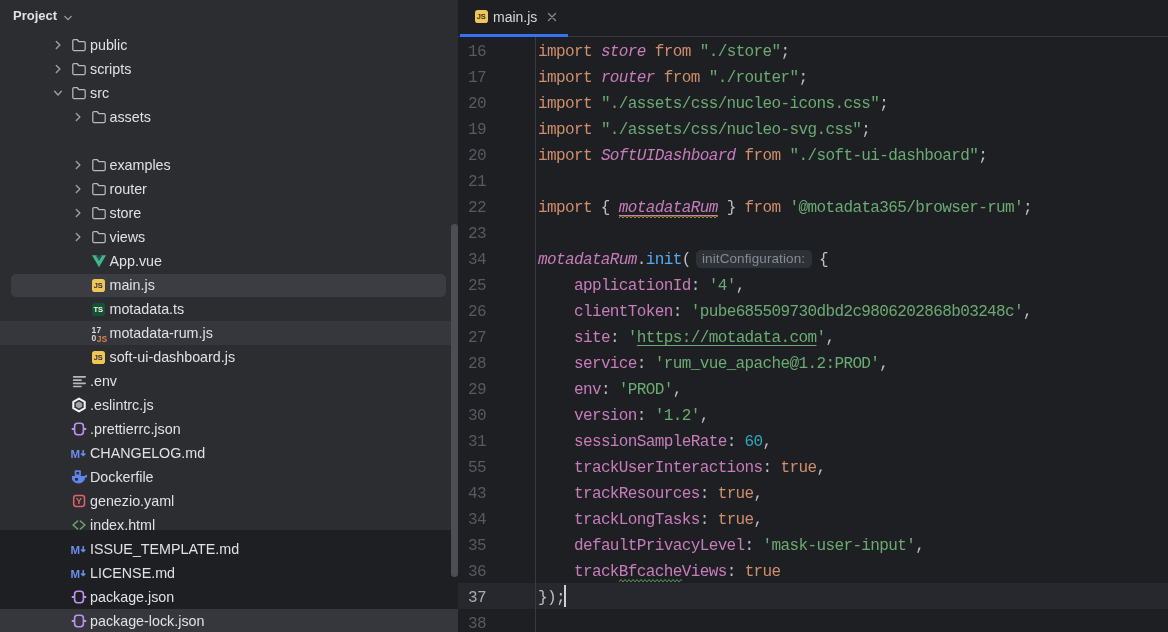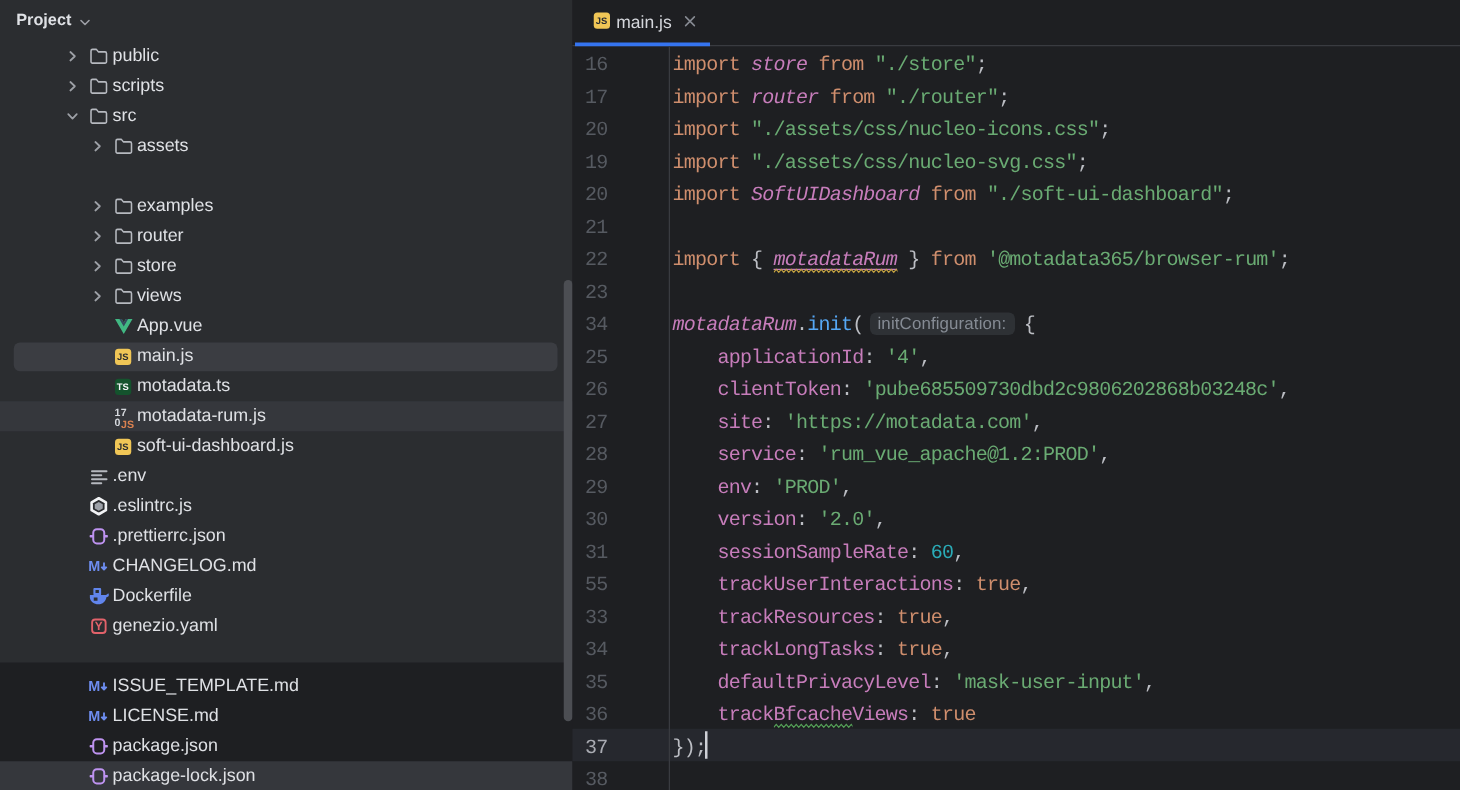--- a/index.html
+++ b/index.html
@@ -46,21 +46,21 @@
 .cl { position:absolute; left:80px; height:26px; line-height:26px; white-space:pre;
   font-family:"Liberation Mono",monospace; font-size:16px; letter-spacing:-0.62px; color:#BCBEC4; }
 .cl .kw { color:#CF8E6D; }
 .cl .str { color:#6AAB73; }
 .cl .id { color:#C77DBB; }
 .cl .idi { color:#C77DBB; font-style:italic; }
 .cl .fn { color:#56A8F5; }
 .cl .num { color:#2AACB8; }
 .cl .def { color:#BCBEC4; }
 .cl .warn { text-decoration:underline; text-decoration-skip-ink:none; text-underline-offset:2.5px; text-decoration-thickness:1.2px; }
-.cl .link { text-decoration-skip-ink:none; text-underline-offset:3px; text-decoration-thickness:1px;margin-top:44px; }
+.cl .link { text-decoration:underline; text-decoration-skip-ink:none; text-underline-offset:3px; text-decoration-thickness:1px;margin-top:44px; }
 .chip { position:absolute; left:237.5px; height:17.5px; background:#2E3135; border-radius:5px;
   color:#858B94; font-size:13.5px; line-height:17.5px; padding:0 6.5px; letter-spacing:0.1px; }
 .sq { position:absolute; height:5px; }
 #caret { position:absolute; left:106px; top:585px;
   width:2px; height:22px; background:#CED0D6; }
 </style></head>
 <body>
 <div id="app">
   <div id="panel">
     <div id="phead">Project<svg width="16" height="16" viewBox="0 0 16 16">
@@ -262,20 +262,31 @@
         <span class="tl" style="left:90px">Dockerfile</span>
       </div>
       <div class="trow" style="top:489px">
         <span class="ic" style="left:71px">
           <svg class="fic" viewBox="0 0 16 16">
             <rect x="2.7" y="2.6" width="10.8" height="10.8" rx="2.4" fill="none" stroke="#E2626A" stroke-width="1.5"></rect>
             <text x="8" y="11.2" font-family="Liberation Sans,sans-serif" font-size="9.5" font-weight="bold" fill="#E2626A" text-anchor="middle">Y</text>
           </svg>
         </span>
         <span class="tl" style="left:90px">genezio.yaml</span>
+      </div>
+      <div class="trow" style="top:513px">
+        <span class="ic" style="left:71px">
+          <svg class="fic" viewBox="0 0 16 16">
+            <g fill="none" stroke="#6BA56B" stroke-width="1.6" stroke-linecap="round" stroke-linejoin="round">
+              <path d="M6.6 4 L2.1 8 L6.6 12"></path>
+              <path d="M9.4 4 L13.9 8 L9.4 12"></path>
+            </g>
+          </svg>
+        </span>
+        <span class="tl" style="left:90px">index.html</span>
       </div>
       <div class="trow" style="top:537px">
         <span class="ic" style="left:71px">
           <span class="mdic">M</span>
           <svg class="fic" viewBox="0 0 16 16">
             <path d="M12.2 5 V10.3 M10.1 8.4 L12.2 10.6 L14.3 8.4" fill="none" stroke="#6D8CEF" stroke-width="1.5" stroke-linejoin="round"></path>
           </svg>
         </span>
         <span class="tl" style="left:90px">ISSUE_TEMPLATE.md</span>
       </div>
@@ -343,26 +354,26 @@
       <div class="cl" style="top:272.5px"><span class="def">    </span><span class="id">applicationId</span><span class="def">: </span><span class="str">'4'</span><span class="def">,</span></div>
       <div class="lnum" style="top:298.5px">26</div>
       <div class="cl" style="top:298.5px"><span class="def">    </span><span class="id">clientToken</span><span class="def">: </span><span class="str">'pube685509730dbd2c9806202868b03248c'</span><span class="def">,</span></div>
       <div class="lnum" style="top:324.5px">27</div>
       <div class="cl" style="top:324.5px"><span class="def">    </span><span class="id">site</span><span class="def">: </span><span class="str">'</span><span class="str link">https://motadata.com</span><span class="str">'</span><span class="def">,</span></div>
       <div class="lnum" style="top:350.5px">28</div>
       <div class="cl" style="top:350.5px"><span class="def">    </span><span class="id">service</span><span class="def">: </span><span class="str">'rum_vue_apache@1.2:PROD'</span><span class="def">,</span></div>
       <div class="lnum" style="top:376.5px">29</div>
       <div class="cl" style="top:376.5px"><span class="def">    </span><span class="id">env</span><span class="def">: </span><span class="str">'PROD'</span><span class="def">,</span></div>
       <div class="lnum" style="top:402.5px">30</div>
-      <div class="cl" style="top:402.5px"><span class="def">    </span><span class="id">version</span><span class="def">: </span><span class="str">'2.0'</span><span class="def">,</span></div>
+      <div class="cl" style="top:402.5px"><span class="def">    </span><span class="id">version</span><span class="def">: </span><span class="str">'1.2'</span><span class="def">,</span></div>
       <div class="lnum" style="top:428.5px">31</div>
       <div class="cl" style="top:428.5px"><span class="def">    </span><span class="id">sessionSampleRate</span><span class="def">: </span><span class="num">60</span><span class="def">,</span></div>
       <div class="lnum" style="top:454.5px">55</div>
       <div class="cl" style="top:454.5px"><span class="def">    </span><span class="id">trackUserInteractions</span><span class="def">: </span><span class="kw">true</span><span class="def">,</span></div>
-      <div class="lnum" style="top:480.5px">33</div>
+      <div class="lnum" style="top:480.5px">43</div>
       <div class="cl" style="top:480.5px"><span class="def">    </span><span class="id">trackResources</span><span class="def">: </span><span class="kw">true</span><span class="def">,</span></div>
       <div class="lnum" style="top:506.5px">34</div>
       <div class="cl" style="top:506.5px"><span class="def">    </span><span class="id">trackLongTasks</span><span class="def">: </span><span class="kw">true</span><span class="def">,</span></div>
       <div class="lnum" style="top:532.5px">35</div>
       <div class="cl" style="top:532.5px"><span class="def">    </span><span class="id">defaultPrivacyLevel</span><span class="def">: </span><span class="str">'mask-user-input'</span><span class="def">,</span></div>
       <div class="lnum" style="top:558.5px">36</div>
       <div class="cl" style="top:558.5px"><span class="def">    </span><span class="id">track</span><span class="id typo">Bfcache</span><span class="id">Views</span><span class="def">: </span><span class="kw">true</span></div>
       <div class="lnum cur" style="top:584.5px">37</div>
       <div class="cl" style="top:584.5px"><span class="def">});</span></div>
       <div class="lnum" style="top:610.5px">38</div>

